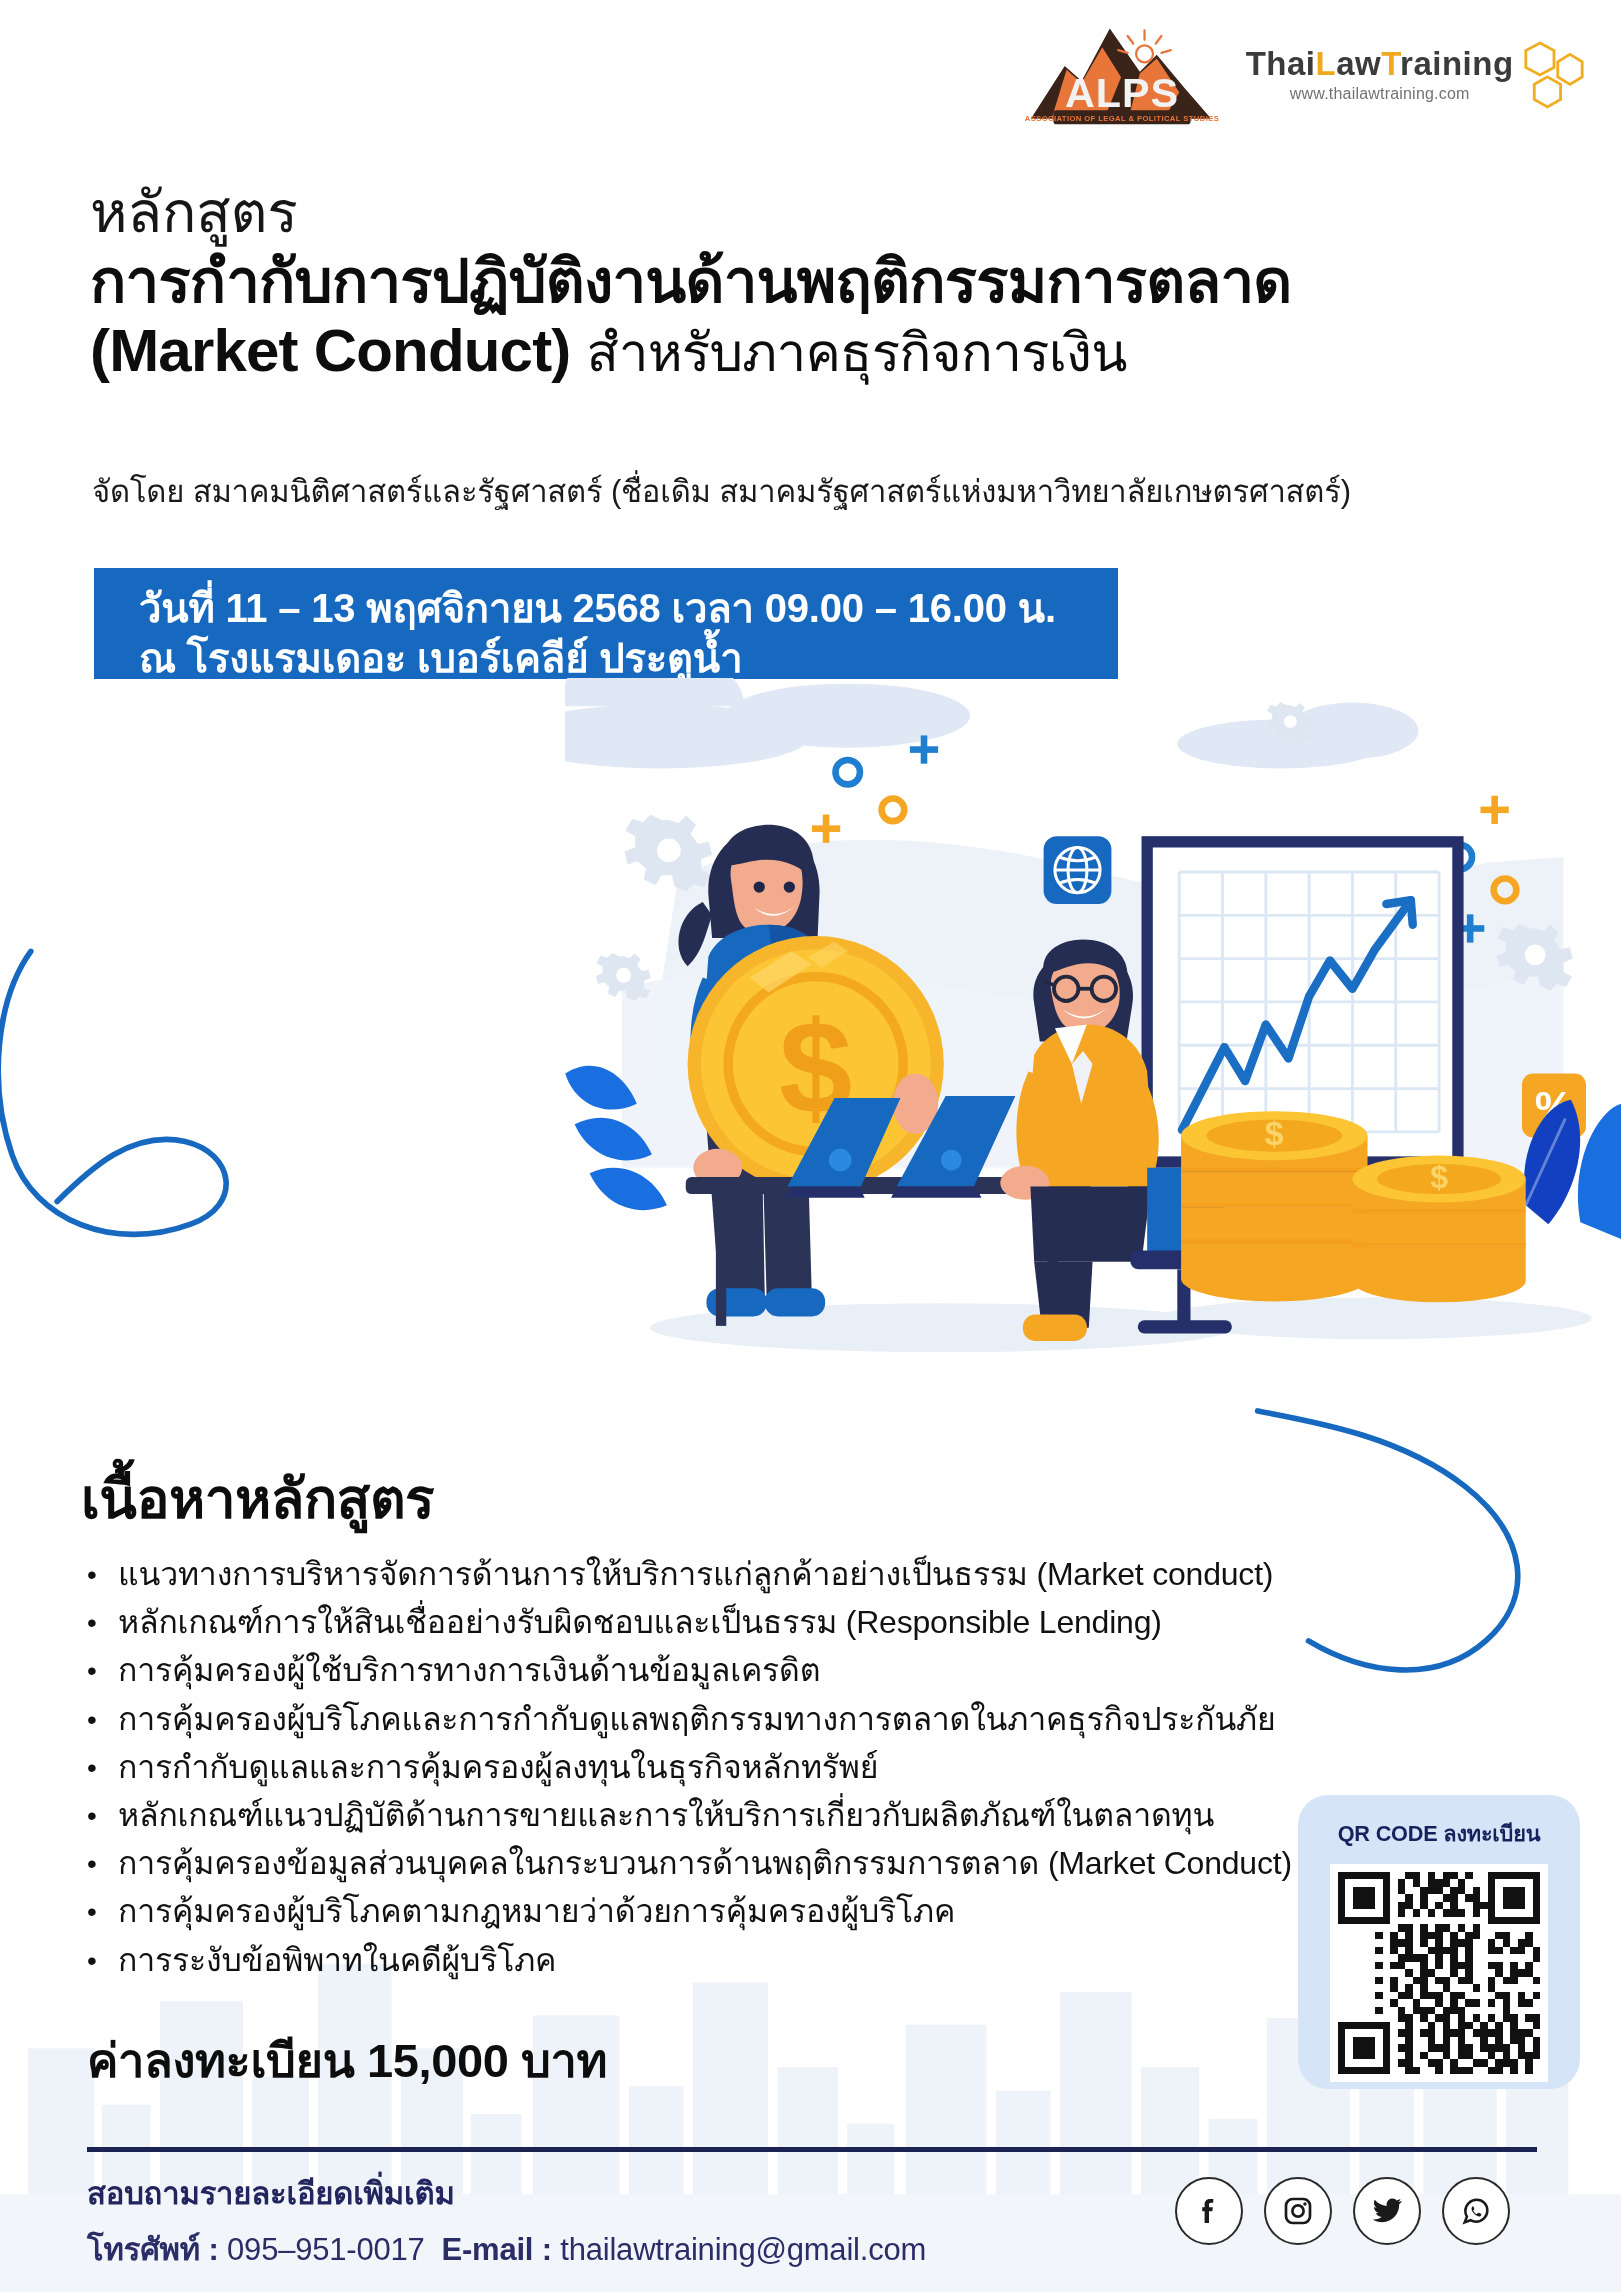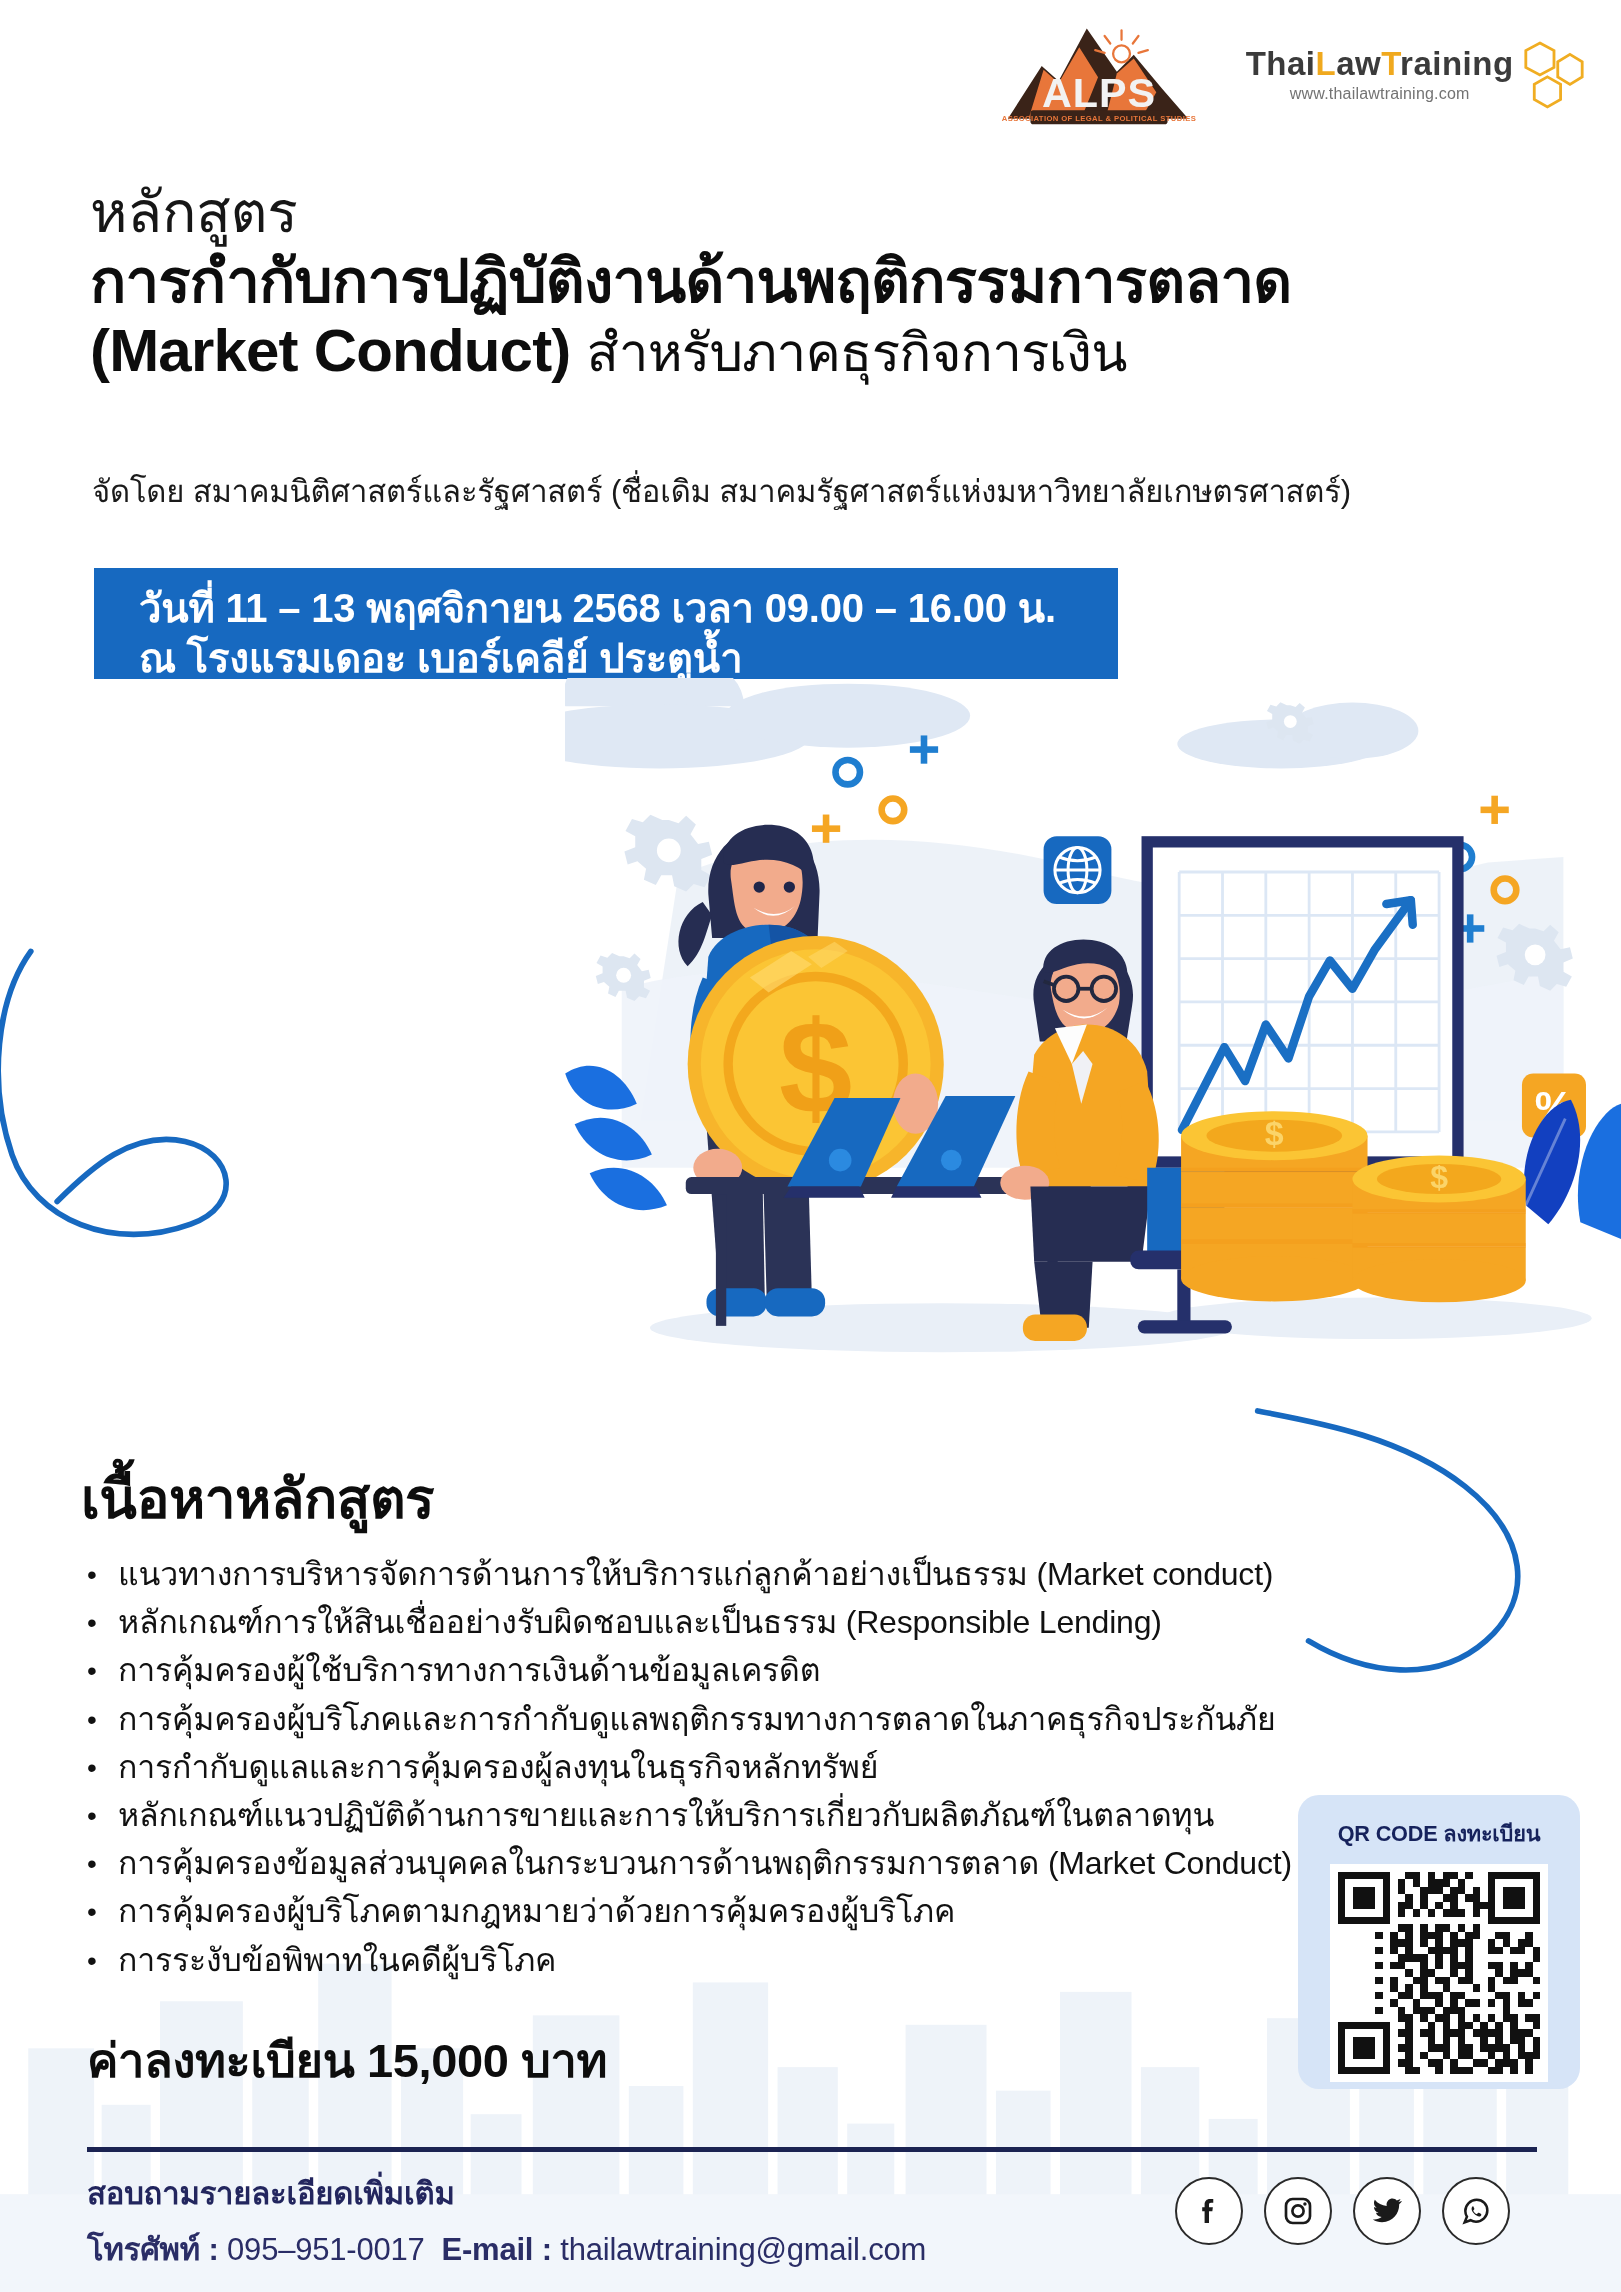--- a/index.html
+++ b/index.html
@@ -10,21 +10,21 @@
     overflow: hidden;
   }
   #poster {
     position: relative;
     width: 1621px; height: 2293px;
     background: #ffffff;
     overflow: hidden;
   }
 
   
-  .logos { position: absolute; top: 21px; right: 36px; display: flex; align-items: center; gap: 48px; }
+  .logos { position: absolute; top: 21px; right: 36px; display: flex; align-items: center; gap: 25px; }
   .alps-logo { position: relative; width: 198px; height: 108px; }
   .alps-logo svg { display:block; }
   .tlt { display: flex; align-items: center; gap: 9.4px; }
   .tlt-text { display: flex; flex-direction: column; align-items: center; line-height: 1.05; }
   .tlt-name { font-size: 33px; letter-spacing: 0.5px; color: #3b3b3b; font-weight: 700; }
   .tlt-name .hl { color: #f0a91e; }
   .tlt-url { font-size: 16px; color: #737373; margin-top: 3.8px; letter-spacing: 0.2px; }
   .hexes { position: relative; width: 62px; height: 72px; }
 
   
@@ -63,21 +63,21 @@
   .bullet .dot { flex: 0 0 auto; width: 8.5px; margin-top: 21px; font-size: 28px; line-height: 0; color: #111; }
   .bullet .dot::before { content: "•"; }
   .bullet .txt { font-size: 32px; color: #111; line-height: 1.30; letter-spacing: -0.2px; }
 
   .fee { position: absolute; left: 87px; top: 2023px; font-size: 47px; font-weight: 700; color: #0d0d0d; letter-spacing: -0.4px; }
 
   
   .qr-panel {
     position: absolute; left: 1298px; top: 1795px;
     width: 282px; height: 294px;
-    background: #d6e4f7; border-radius: 21px;
+    background: #d6e4f7; border-radius: 30px;
     display: flex; flex-direction: column; align-items: center;
     padding-top: 21px;
   }
   .qr-title { font-size: 21.7px; font-weight: 700; color: #16225c; letter-spacing: -0.2px; }
   .qr-img { margin-top: 13px; width: 218px; height: 218px; background: #fff; }
   .qr-img svg { display: block; }
 
   
   .footer-rule { position: absolute; left: 87px; top: 2147px; width: 1450px; height: 4.7px; background: #1b2352; }
   .footer-text { position: absolute; left: 87px; top: 2168px; }

